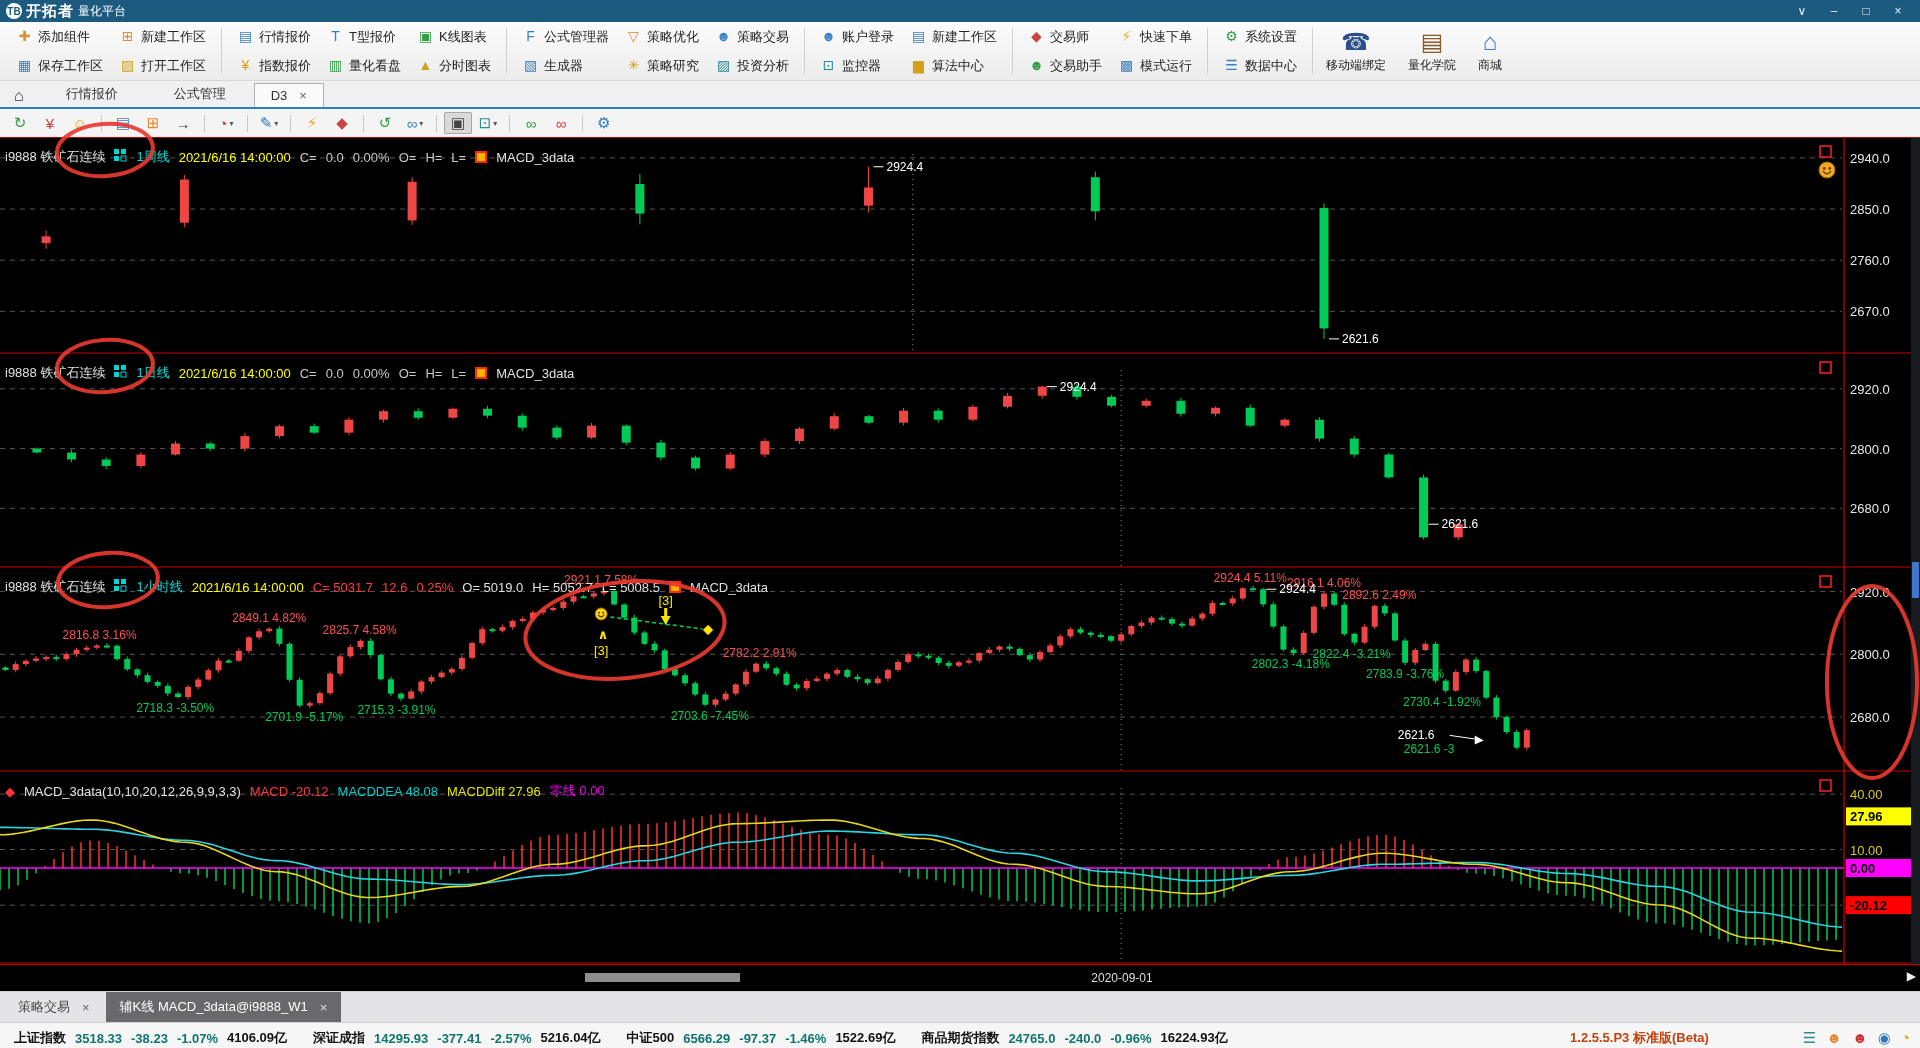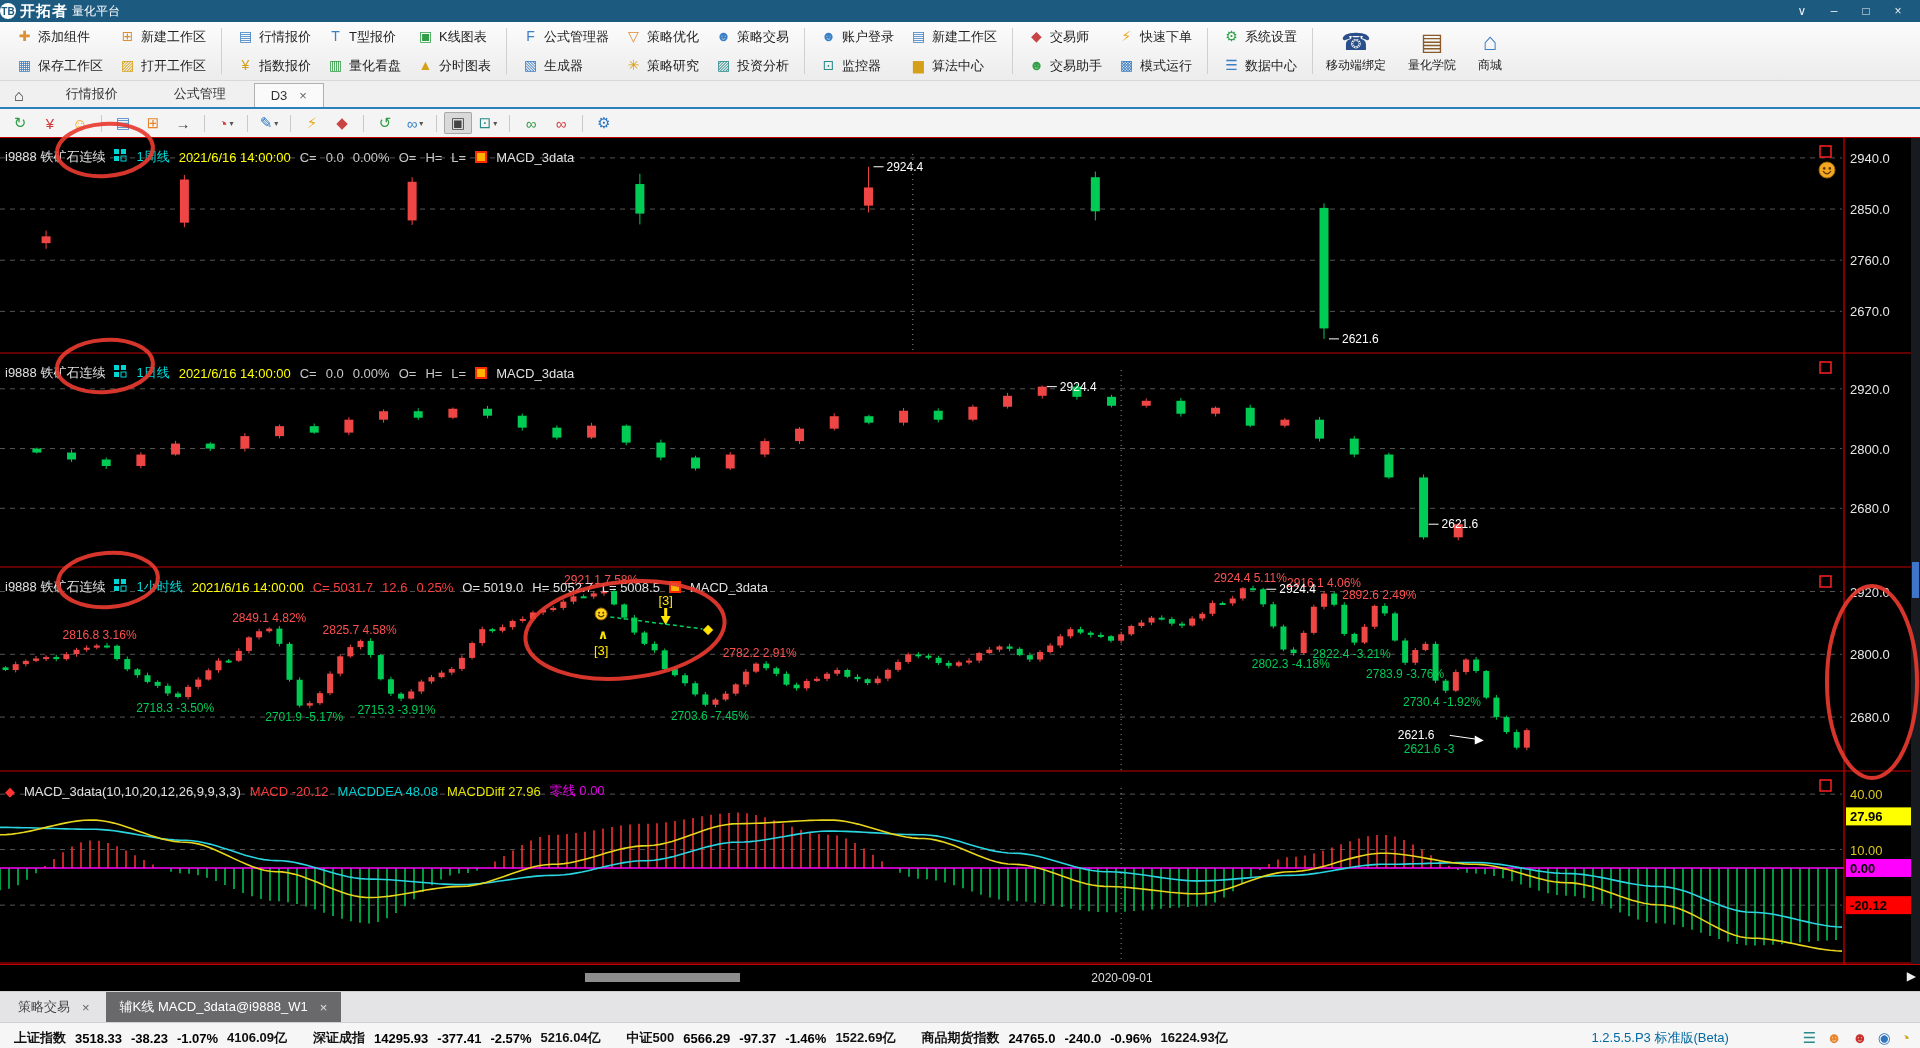--- a/index.html
+++ b/index.html
@@ -1,20 +1,20 @@
 <!DOCTYPE html>
 <html><head>
 <meta charset="utf-8">
 <style>
   html,body{margin:0;padding:0;background:#e8e8e8;}
   body{width:1920px;height:1048px;overflow:hidden;font-family:"Liberation Sans","DejaVu Sans",sans-serif;}
   .app{position:relative;width:1920px;height:1048px;background:#f0f0f0;}
   
   .titlebar{height:22px;background:#1d5a80;display:flex;align-items:center;color:#fff;}
-  .logo{display:flex;align-items:center;gap:4px;padding:0 0;width:215px;}
+  .logo{display:flex;align-items:center;gap:4px;padding:0 6px;width:215px;}
   .logo-badge{width:16px;height:16px;border-radius:50%;background:#fff;color:#1d5a80;font-size:10px;font-weight:bold;display:flex;align-items:center;justify-content:center;}
   .logo-main{font-size:15px;font-weight:bold;letter-spacing:1px;}
   .logo-sub{font-size:12px;}
   .menus{display:flex;height:22px;}
   .menu{padding:0 17px;font-size:13px;line-height:22px;cursor:default;}
   .menu.active{background:#2a72a0;box-shadow:inset 0 0 0 1px #4e93bd;}
   .wincontrols{margin-left:auto;display:flex;align-items:center;gap:4px;padding-right:8px;}
   .wc{width:28px;text-align:center;font-size:12px;color:#e8eef2;}
   
   .ribbon{height:58px;background:linear-gradient(#fcfcfc,#ececec);display:flex;align-items:stretch;border-bottom:1px solid #d8d8d8;padding-left:4px;}
@@ -54,22 +54,22 @@
   .tl-arrow{position:absolute;right:4px;top:4px;color:#eee;font-size:12px;}
   
   .bottomtabs{height:30px;background:#e4e4e6;display:flex;align-items:center;padding-left:4px;gap:2px;border-top:1px solid #cfcfcf;}
   .btab{display:flex;align-items:center;gap:12px;font-size:13px;color:#444;padding:6px 14px;}
   .btab.active{background:#69696b;color:#fff;}
   .btab .x{font-size:13px;color:inherit;opacity:.8;}
   
   .statusbar{height:30px;background:#f6f6f6;border-top:1px solid #d0d0d0;display:flex;align-items:center;font-size:13px;font-weight:bold;padding-left:14px;gap:26px;}
   .idx{display:flex;gap:9px;align-items:center;}
   .idx .nm,.idx .amt{color:#111;}
-  .idx .grn{color:#000000;}
-  .version{margin-left:auto;font-weight:normal;color:#0369a1;margin-right:48px;}
+  .idx .grn{color:#0f766e;}
+  .version{margin-left:auto;font-weight:bold;color:#c2410c;margin-right:68px;}
   .sbicons{display:flex;gap:10px;margin-right:10px;font-size:15px;}
   .overlay{position:absolute;inset:0;pointer-events:none;z-index:60;}
 </style>
 </head>
 <body>
 
 <div class="app">
   <div class="titlebar">
     <div class="logo">
       <span class="logo-badge">TB</span>

